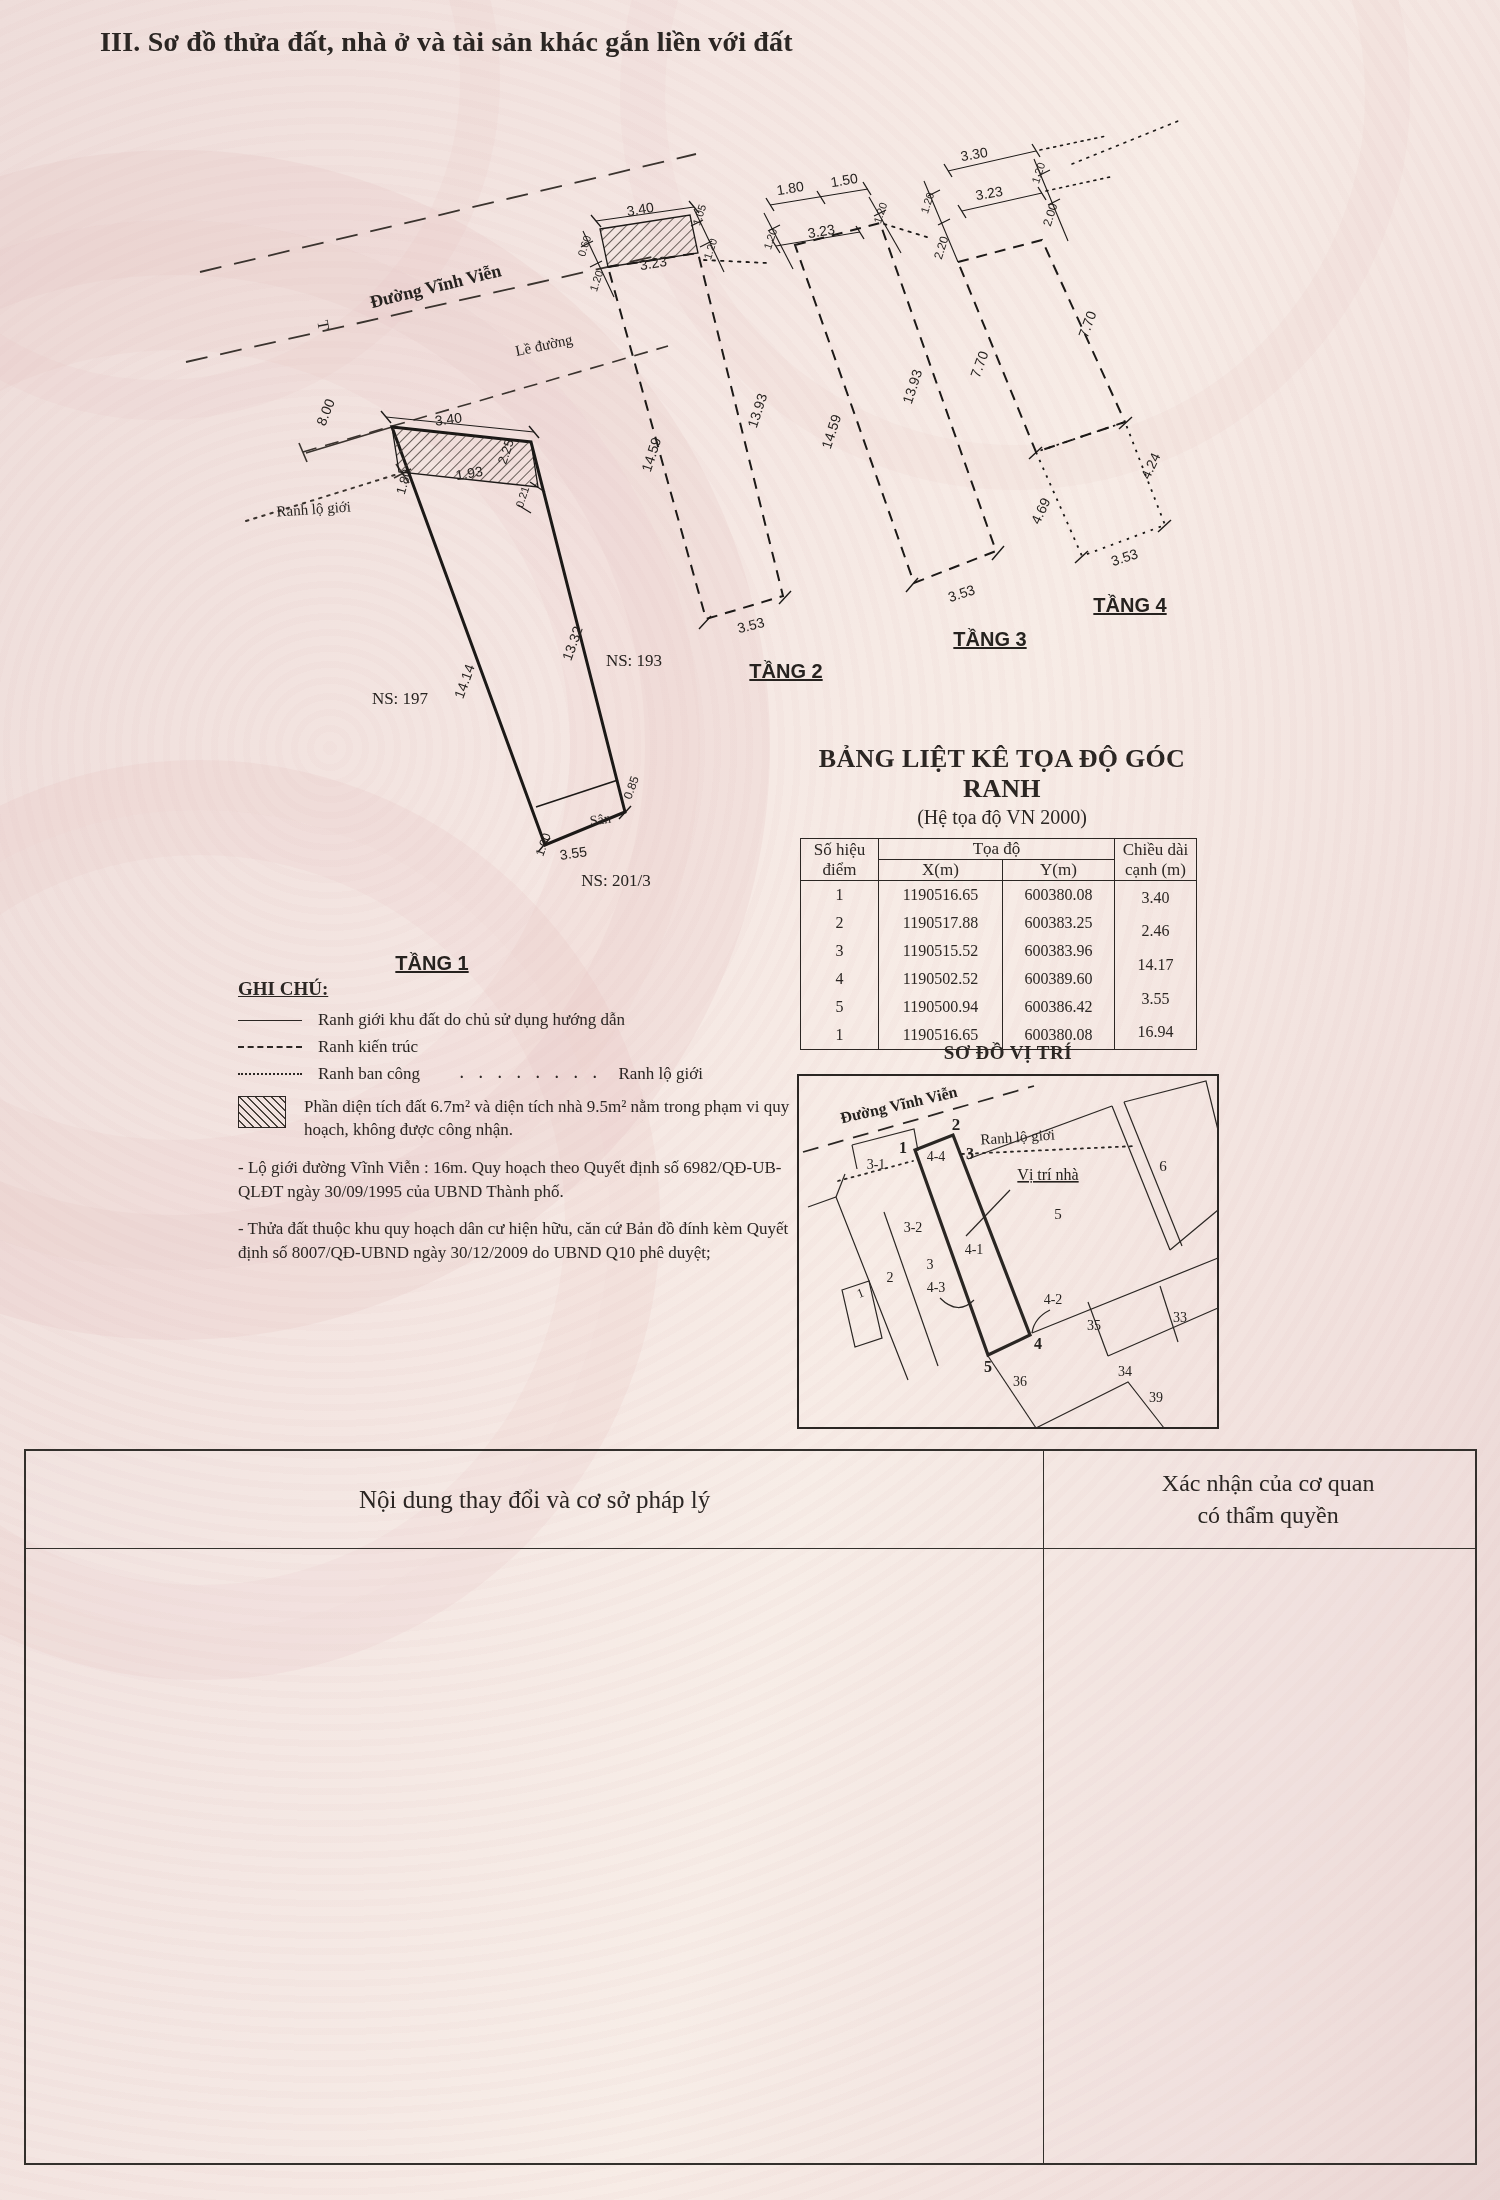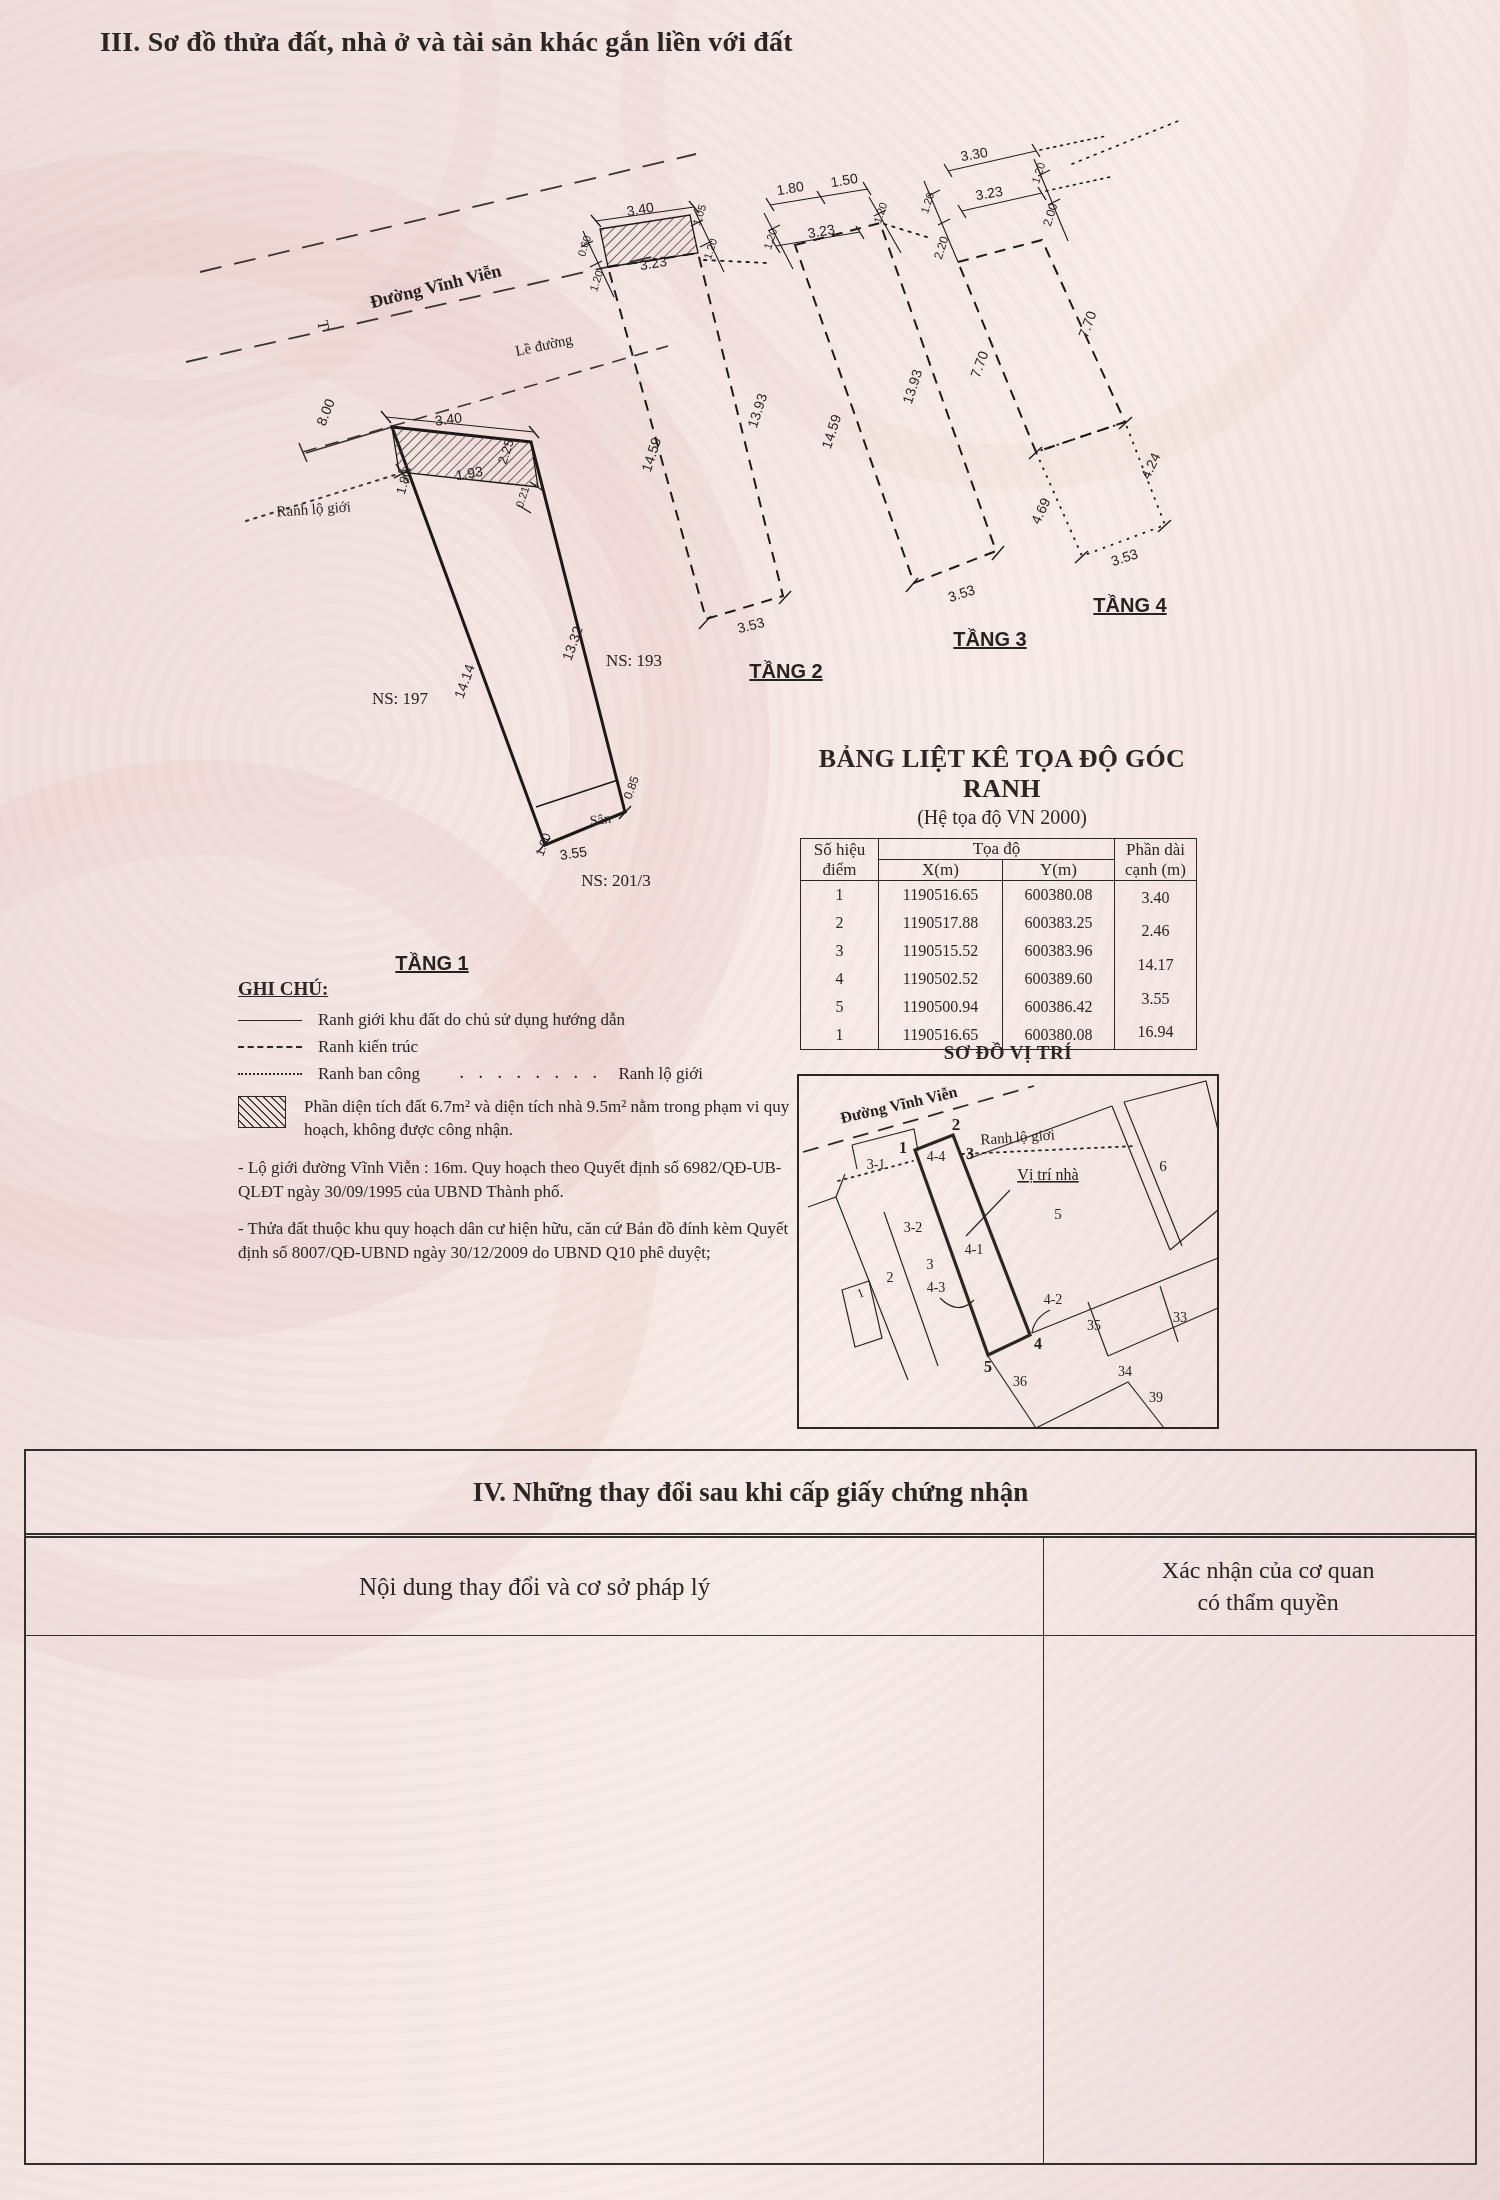--- a/index.html
+++ b/index.html
@@ -277,21 +277,21 @@
         <col style="width:112px">
         <col style="width:82px">
       </colgroup>
     <tbody>
         <tr>
       <th rowspan="2" class="hh">
         <span>Số hiệu</span><br><span>điểm</span>
       </th>
       <th colspan="2" class="hh">Tọa độ</th>
       <th rowspan="2" class="hh">
-        <span>Phần dài</span><br><span>cạnh (m)</span>
+        <span>Chiều dài</span><br><span>cạnh (m)</span>
       </th>
     </tr>
     <tr>
       <th class="hh">X(m)</th>
       <th class="hh">Y(m)</th>
     </tr>
     <tr>
       <td id="ptcol" style="height:168px">
             <div style="display: flex; flex-direction: column; justify-content: space-around; height: 168px;">
               <div>1</div>
@@ -358,23 +358,20 @@
     <div class="hatch-swatch"></div>
     <div class="hatch-note">Phần diện tích đất 6.7m² và diện tích nhà 9.5m² nằm trong phạm vi quy hoạch, không được công nhận.</div>
   </div>
   <div class="note-para">- Lộ giới đường Vĩnh Viễn : 16m. Quy hoạch theo Quyết định số 6982/QĐ-UB-QLĐT  ngày 30/09/1995 của UBND Thành phố.</div>
   <div class="note-para">- Thửa đất thuộc khu quy hoạch dân cư hiện hữu, căn cứ Bản đồ đính kèm Quyết định số 8007/QĐ-UBND ngày 30/12/2009 do UBND Q10 phê duyệt;</div>
 </div>
 
 <div class="layer" id="map-title">SƠ ĐỒ VỊ TRÍ</div>
 
 <div class="layer" id="sec4">
-  <div id="sec4-title-row">
-    <div id="sec4-title">IV. Những thay đổi sau khi cấp giấy chứng nhận</div>
-  </div>
   <div id="sec4-header">
     <div id="sec4-c1">Nội dung thay đổi và cơ sở pháp lý</div>
     <div id="sec4-c2">
       <div><span>Xác nhận của cơ quan</span><br><span>có thẩm quyền</span></div>
     </div>
   </div>
   <div id="sec4-body">
     <div id="sec4-b1"></div>
     <div id="sec4-b2"></div>
   </div>

